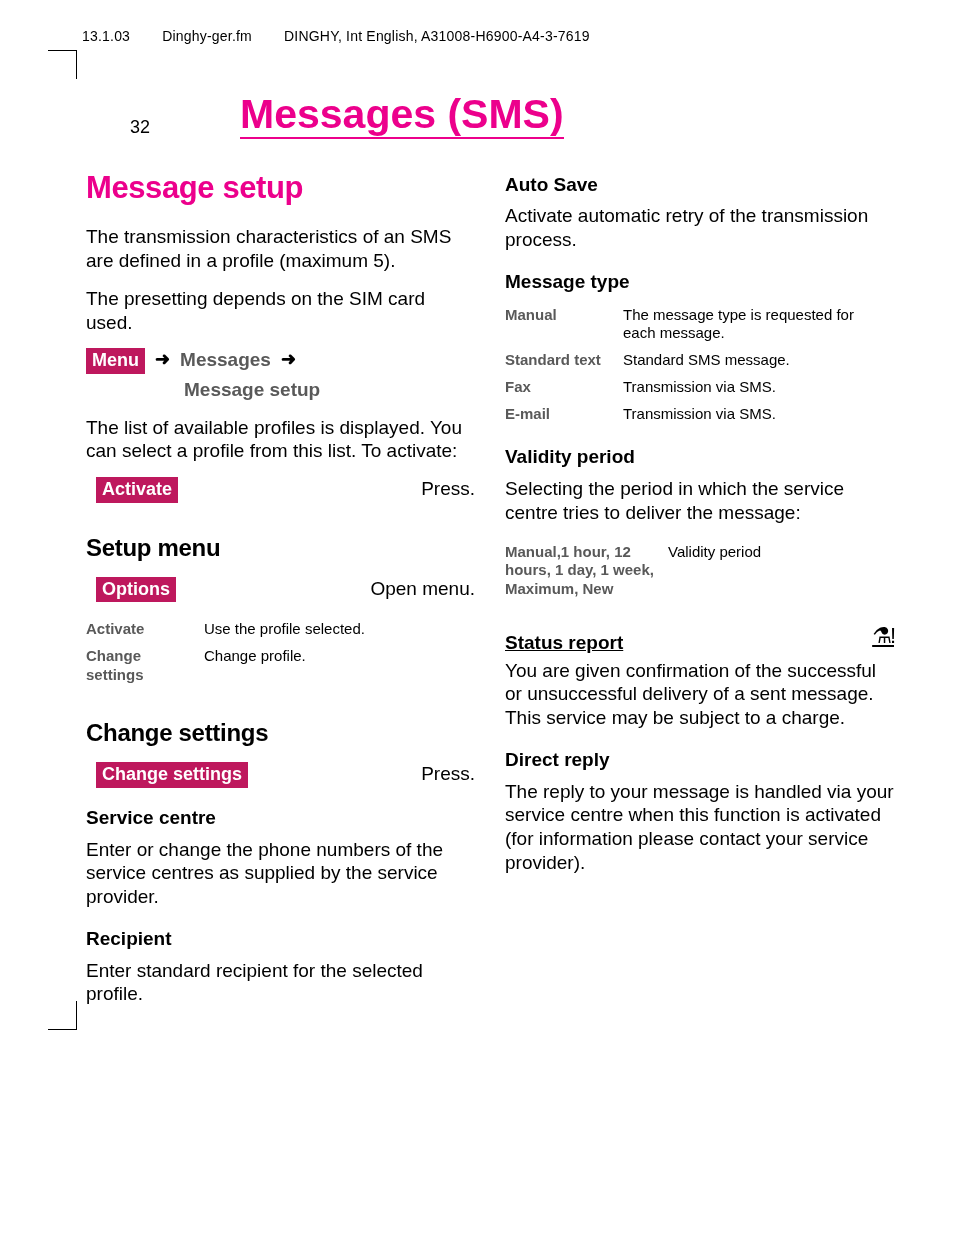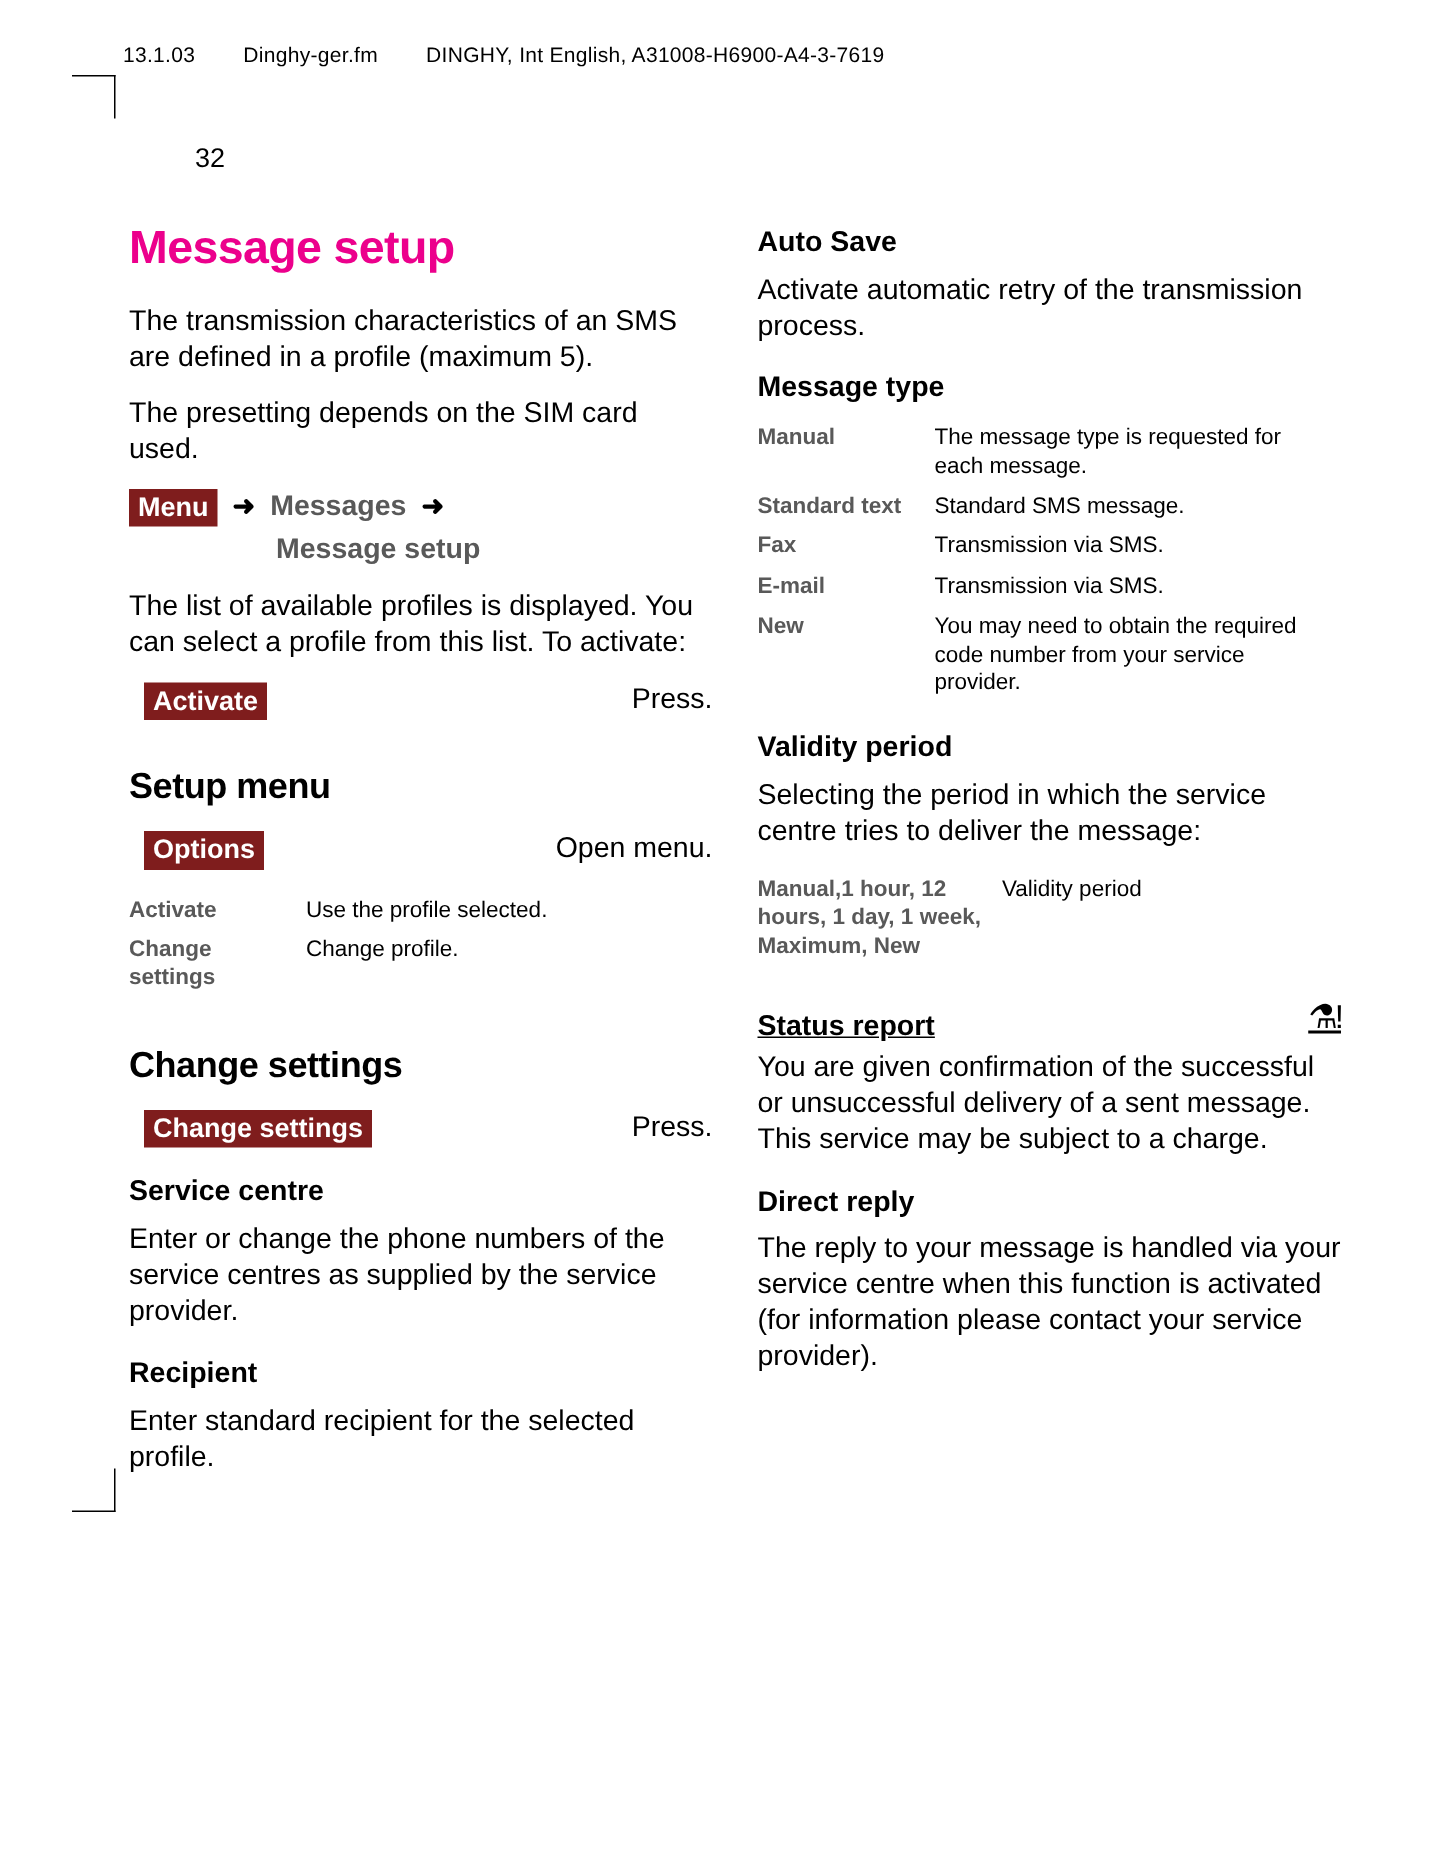--- a/index.html
+++ b/index.html
@@ -84,21 +84,21 @@
     letter-spacing: -0.3px;
   }
   h3.small {
     font-weight: bold;
     font-size: 19px;
     margin: 18px 0 8px 0;
   }
   p { margin: 0 0 14px 0; }
   .softkey {
     display: inline-block;
-    background: #7f1d1d;
+    background: #be185d;
     color: #fff;
     font-weight: bold;
     padding: 1px 6px 2px 6px;
     font-size: 18px;
   }
   .nav-line {
     display: flex;
     align-items: flex-start;
     gap: 10px;
     flex-wrap: wrap;
@@ -155,20 +155,21 @@
   <div class="corner-bl"></div>
 
   <div class="running-head">
     <span>13.1.03</span>
     <span>Dinghy-ger.fm</span>
     <span>DINGHY, Int English, A31008-H6900-A4-3-7619</span>
   </div>
 
   <div class="title-row">
     <span class="page-num">32</span>
+    <span class="chapter-title">Messages (SMS)</span>
   </div>
 
   <div class="columns">
 
     <div class="col">
       <h1 class="section">Message setup</h1>
 
       <p>The transmission characteristics of an SMS are defined in a profile (maximum 5).</p>
       <p>The presetting depends on the SIM card used.</p>
 
@@ -238,24 +239,20 @@
           <td class="term">Standard text</td>
           <td>Standard SMS message.</td>
         </tr>
         <tr>
           <td class="term">Fax</td>
           <td>Transmission via SMS.</td>
         </tr>
         <tr>
           <td class="term">E-mail</td>
           <td>Transmission via SMS.</td>
-        </tr>
-        <tr>
-          <td class="term">New</td>
-          <td>You may need to obtain the required code number from your service provider.</td>
         </tr>
       </tbody>
         </table>
 
       <h3 class="small">Validity period</h3>
       <p>Selecting the period in which the service centre tries to deliver the message:</p>
       <table class="def">
         <tbody>
             <tr>
           <td class="term" style="width:155px">Manual,1 hour, 12 hours, 1 day, 1 week, Maximum, New</td>

